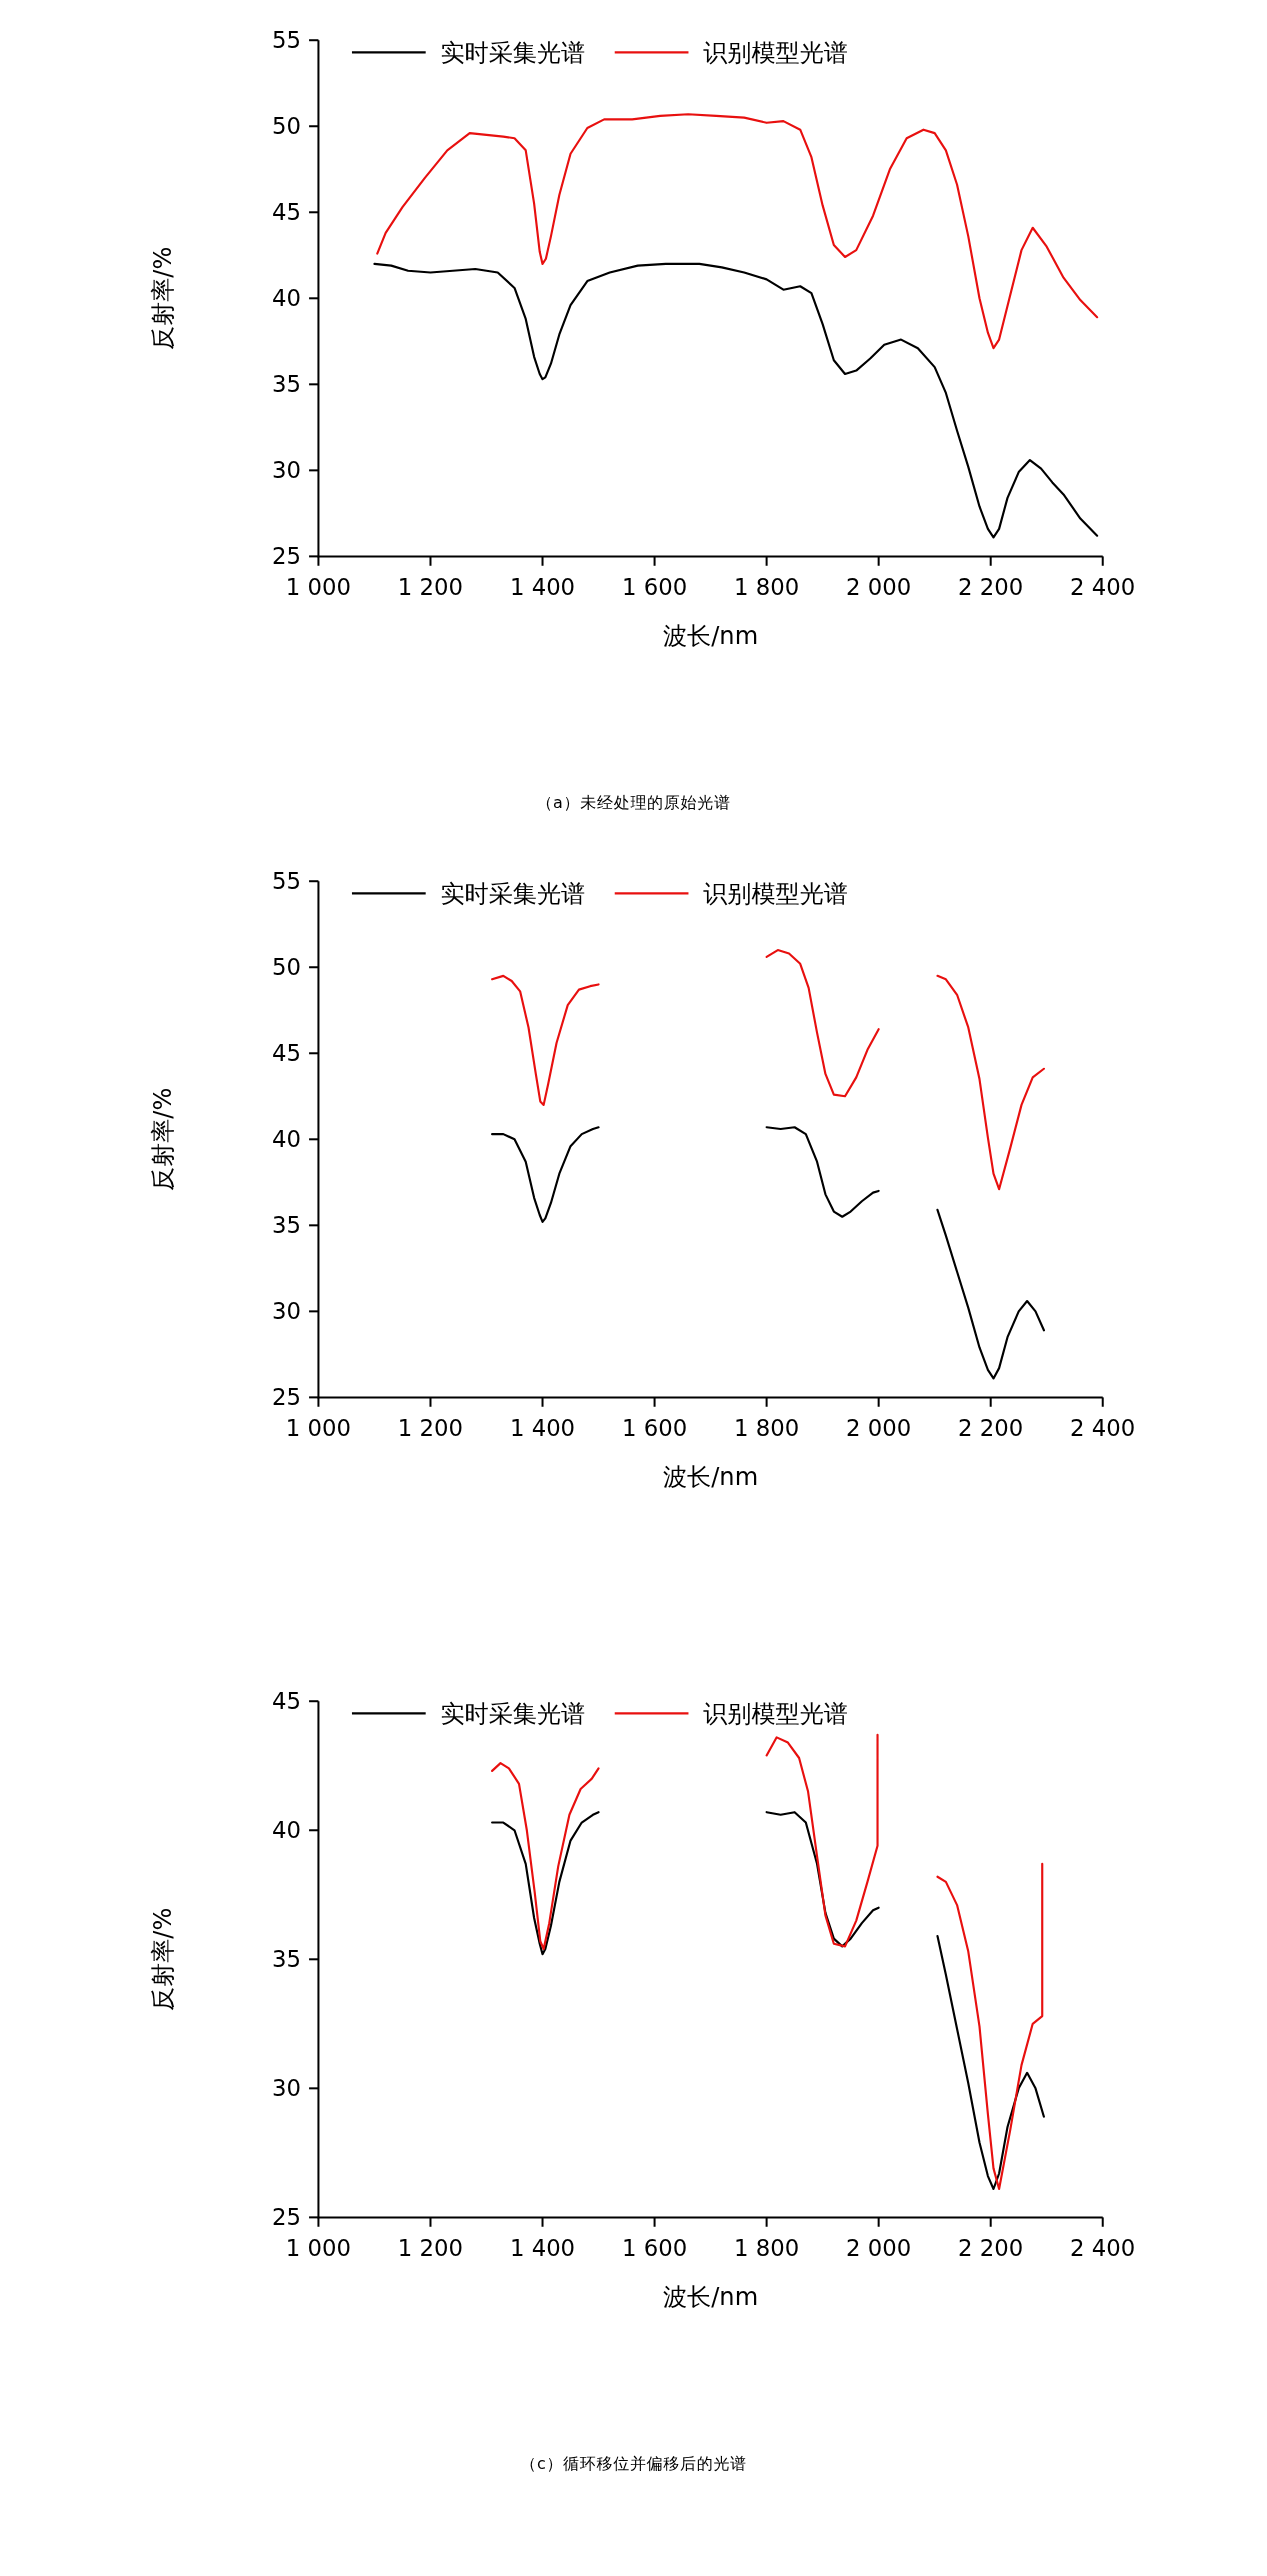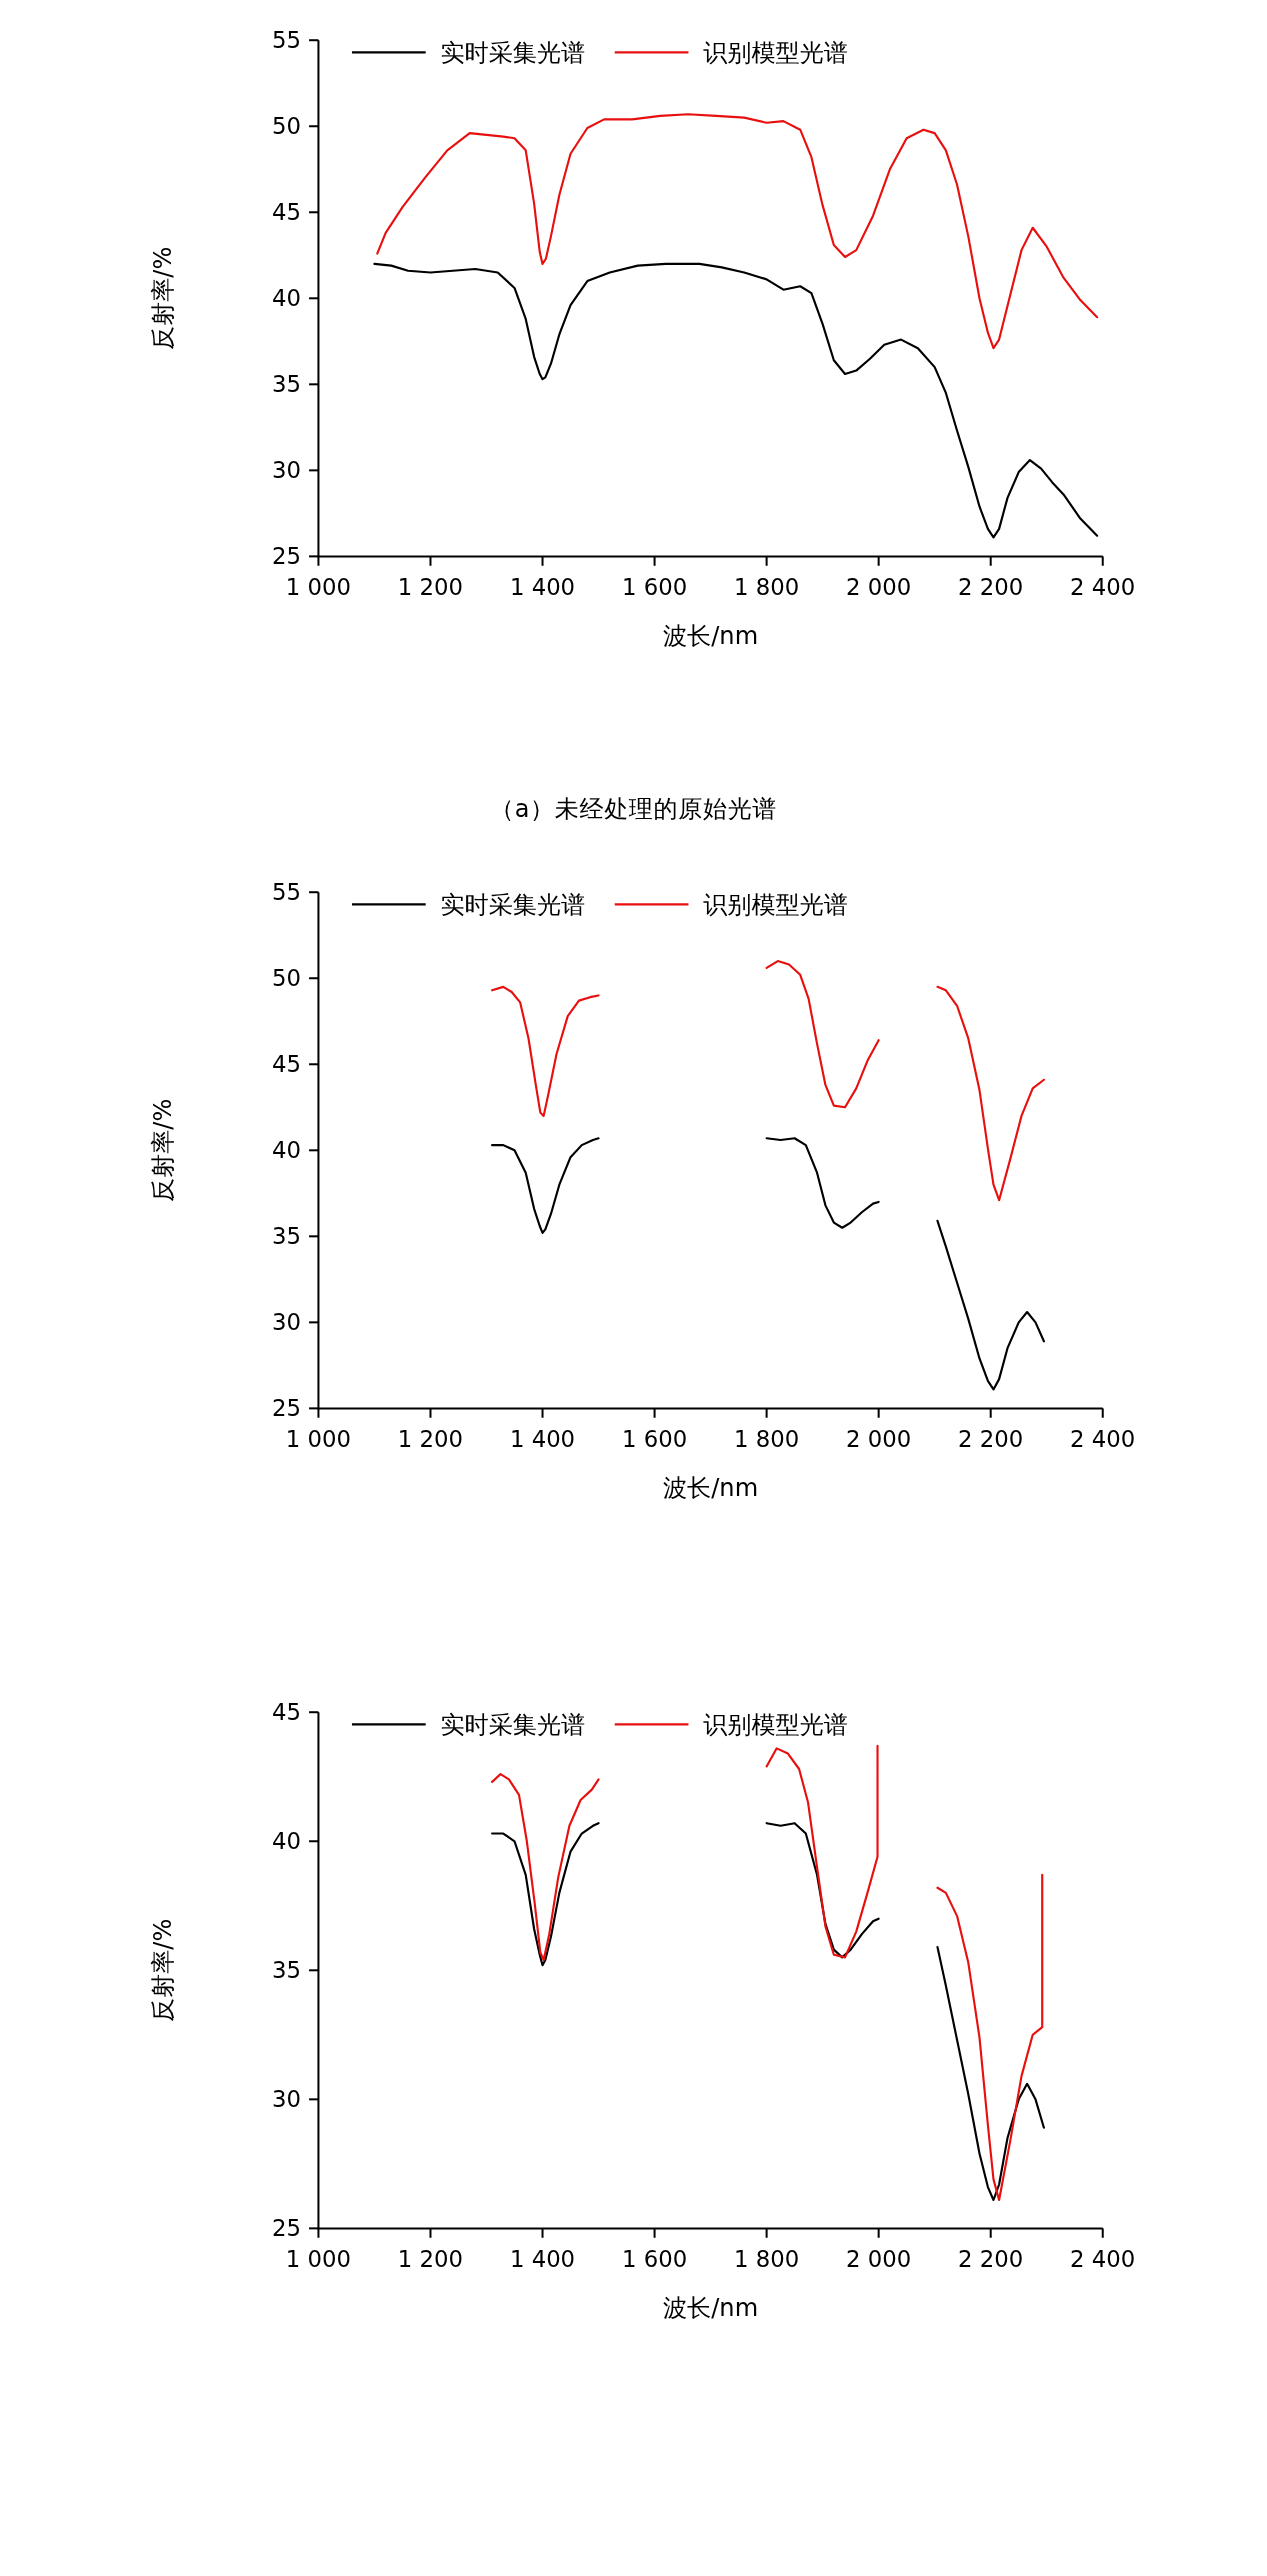--- a/index.html
+++ b/index.html
@@ -20,21 +20,21 @@
     position: relative;
     width: 1267px;
   }
   .plot-wrap {
     position: relative;
     margin: 0 auto;
     width: 1073px;
   }
   .caption {
     text-align: center;
-    font-size: 24px;
+    font-size: 16px;
     letter-spacing: 0.7px;
     font-family: "DejaVu Sans", sans-serif;
   }
   svg text {
     font-family: "DejaVu Sans", sans-serif;
   }
   .axis-line {
     stroke: #000000;
     stroke-width: 3;
     fill: none;
@@ -209,16 +209,17 @@
           <path d="M 1253.46 410.35 L 1266.00 468.10 L 1282.71 548.95 L 1299.43 629.80 L 1316.14 718.35 L 1328.68 768.40 L 1337.04 787.65 L 1345.39 764.55 L 1357.93 695.25 L 1374.64 637.50 L 1387.18 614.40 L 1399.71 637.50 L 1412.25 679.85" class="series-black"></path>
           <path d="M 589.07 163.95 L 601.61 152.40 L 614.14 160.10 L 629.19 183.20 L 640.89 252.50 L 652.59 344.90 L 660.94 418.05 L 665.96 429.60 L 674.31 391.10 L 687.69 306.40 L 704.40 229.40 L 721.11 190.90 L 737.83 175.50 L 747.86 160.10" class="series-red"></path>
           <path d="M 998.57 140.85 L 1013.61 113.90 L 1030.33 121.60 L 1047.04 144.70 L 1060.41 194.75 L 1073.79 291.00 L 1086.32 379.55 L 1098.86 421.90 L 1115.57 425.75 L 1132.29 387.25 L 1149.00 329.50 L 1164.04 275.60 L 1164.04 110.05" class="series-red"></path>
           <path d="M 1253.46 321.80 L 1266.00 329.50 L 1282.71 364.15 L 1299.43 433.45 L 1316.14 545.10 L 1328.68 676.00 L 1337.04 756.85 L 1345.39 787.65 L 1362.11 699.10 L 1378.82 602.85 L 1395.54 541.25 L 1409.74 529.70 L 1409.74 302.55" class="series-red"></path>
           <line x1="380" y1="78" x2="490" y2="78" stroke="#000000" stroke-width="3.4"></line>
           <text x="512" y="91" class="legend-label">实时采集光谱</text>
           <line x1="772" y1="78" x2="882" y2="78" stroke="#e8100f" stroke-width="3.4"></line>
           <text x="904" y="91" class="legend-label">识别模型光谱</text>
         </svg>
     </div>
+    <div class="caption">（c）循环移位并偏移后的光谱</div>
   </div>
 
 </div>
 
 
 </body></html>

